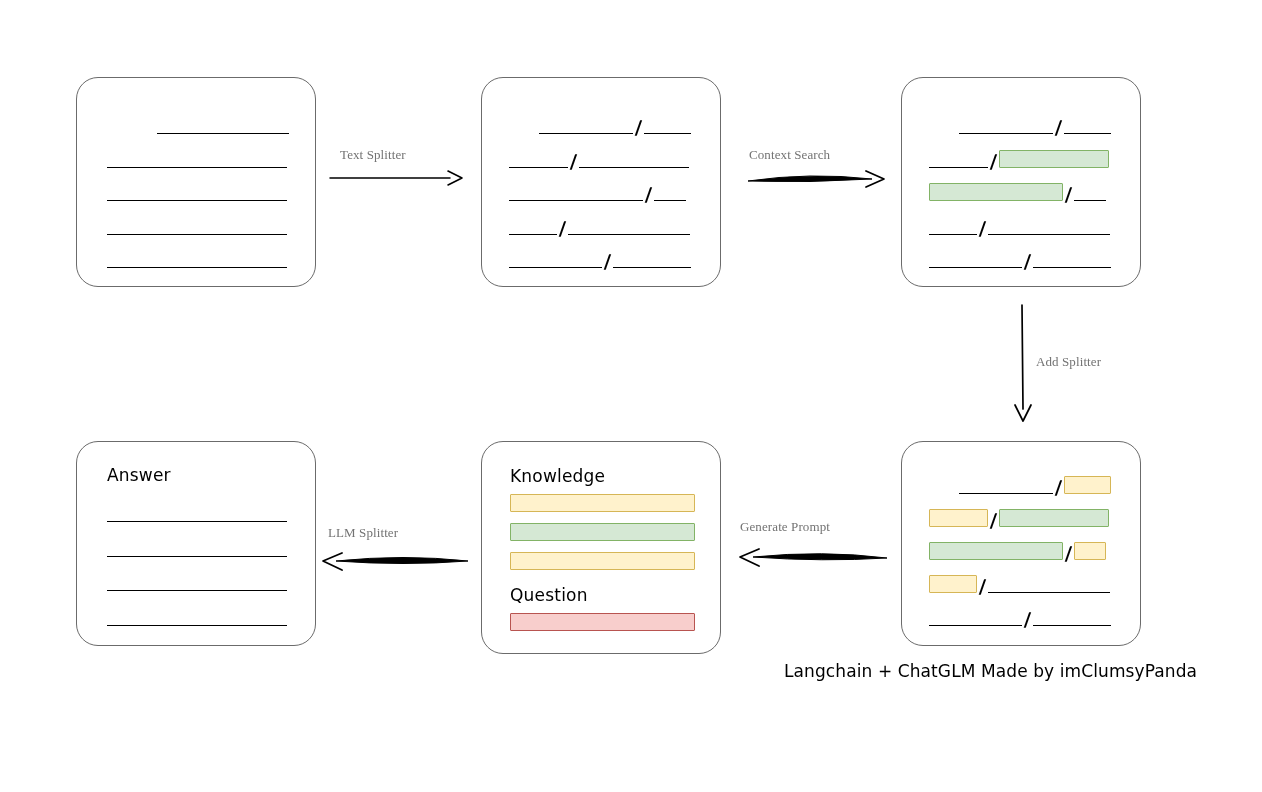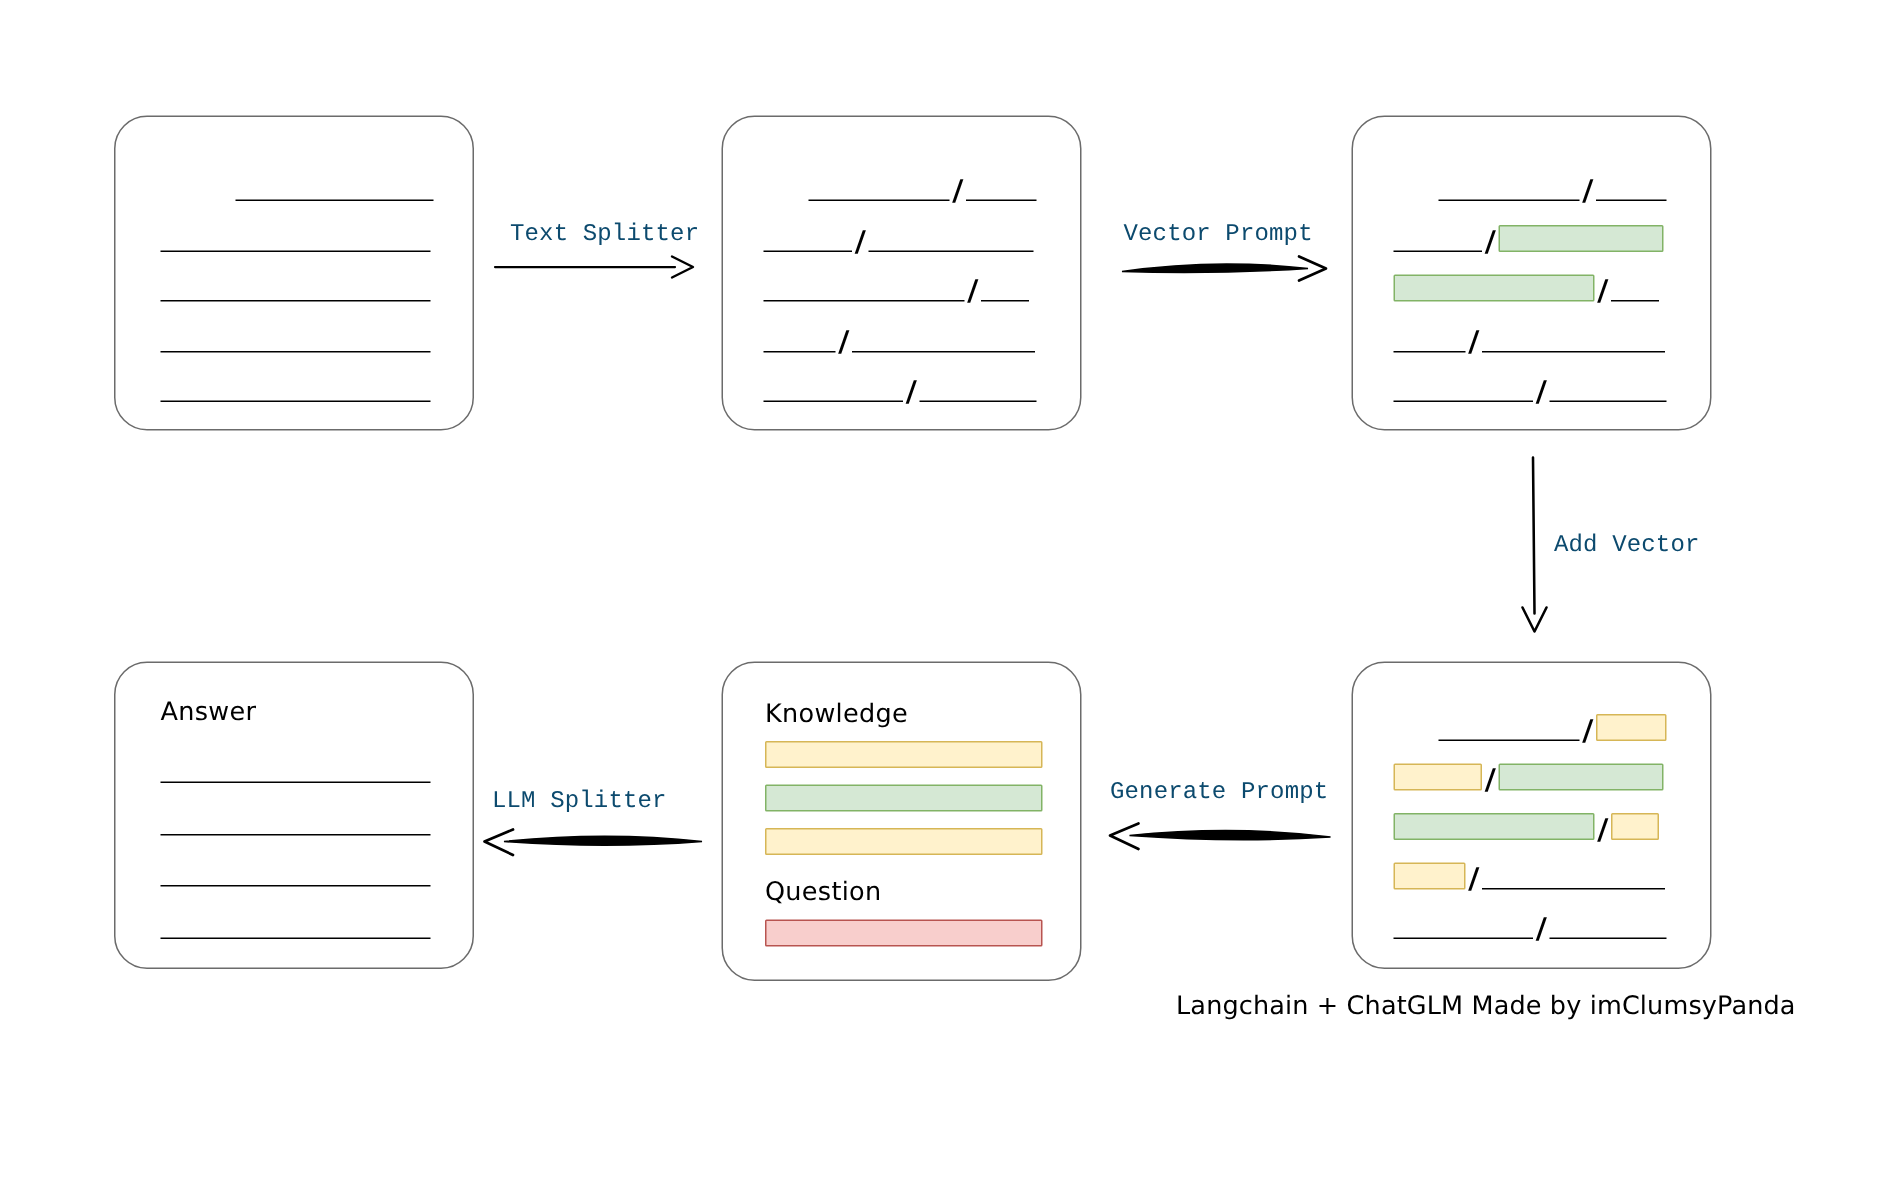--- a/index.html
+++ b/index.html
@@ -83,23 +83,23 @@
     font-family: "DejaVu Sans", sans-serif;
     font-size: 17px;
     color: #000000;
     letter-spacing: 0.2px;
     white-space: nowrap;
   }
 
   
   .edge-label {
     position: absolute;
-    font-family: Liberation Mono, monospace;
-    font-size: 16px;
-    color: #0c4a6e;
+    font-family: Liberation Serif, serif;
+    font-size: 13px;
+    color: #737373;
     white-space: nowrap;
     letter-spacing: 0.1px;
   }
   .arrow-svg {
     position: absolute;
     overflow: visible;
   }
 
   .caption {
     position: absolute;
@@ -267,27 +267,27 @@
         </div>
       </div>
   </div>
 
   <div class="edge-label" style="left:340px; top:147px;">Text Splitter</div>
   <svg class="arrow-svg" style="left:330px; top:165px;" width="136" height="26" viewBox="0 0 136 26">
     <path d="M0,13 L120,13" stroke="#000" stroke-width="1.5" fill="none" stroke-linecap="round"></path>
     <path d="M118,6 L132,13 L118,20" stroke="#000" stroke-width="1.6" fill="none" stroke-linejoin="round" stroke-linecap="round"></path>
   </svg>
 
-  <div class="edge-label" style="left:749px; top:147px;">Vector Prompt</div>
+  <div class="edge-label" style="left:749px; top:147px;">Context Search</div>
   <svg class="arrow-svg" style="left:748px; top:165px;" width="140" height="26" viewBox="0 0 140 26">
     <path d="M0,16 Q62,7 124,14 Q62,18 0,16 Z" fill="#000" stroke="#000" stroke-width="1"></path>
     <path d="M118,6 L136,14 L118,22" stroke="#000" stroke-width="1.8" fill="none" stroke-linejoin="round" stroke-linecap="round"></path>
   </svg>
 
-  <div class="edge-label" style="left:1036px; top:354px;">Add Vector</div>
+  <div class="edge-label" style="left:1036px; top:354px;">Add Splitter</div>
   <svg class="arrow-svg" style="left:1008px; top:305px;" width="30" height="118" viewBox="0 0 30 118">
     <path d="M14,0 L15,104" stroke="#000" stroke-width="1.7" fill="none" stroke-linecap="round"></path>
     <path d="M7,100 L15,116 L23,100" stroke="#000" stroke-width="1.7" fill="none" stroke-linejoin="round" stroke-linecap="round"></path>
   </svg>
 
   <div class="edge-label" style="left:740px; top:519px;text-align:center;">Generate Prompt</div>
   <svg class="arrow-svg" style="left:737px; top:545px;" width="150" height="26" viewBox="0 0 150 26">
     <path d="M150,13 Q86,5 16,12 Q86,17 150,13 Z" fill="#000" stroke="#000" stroke-width="1"></path>
     <path d="M22,4 L3,12 L22,21" stroke="#000" stroke-width="1.8" fill="none" stroke-linejoin="round" stroke-linecap="round"></path>
   </svg>

